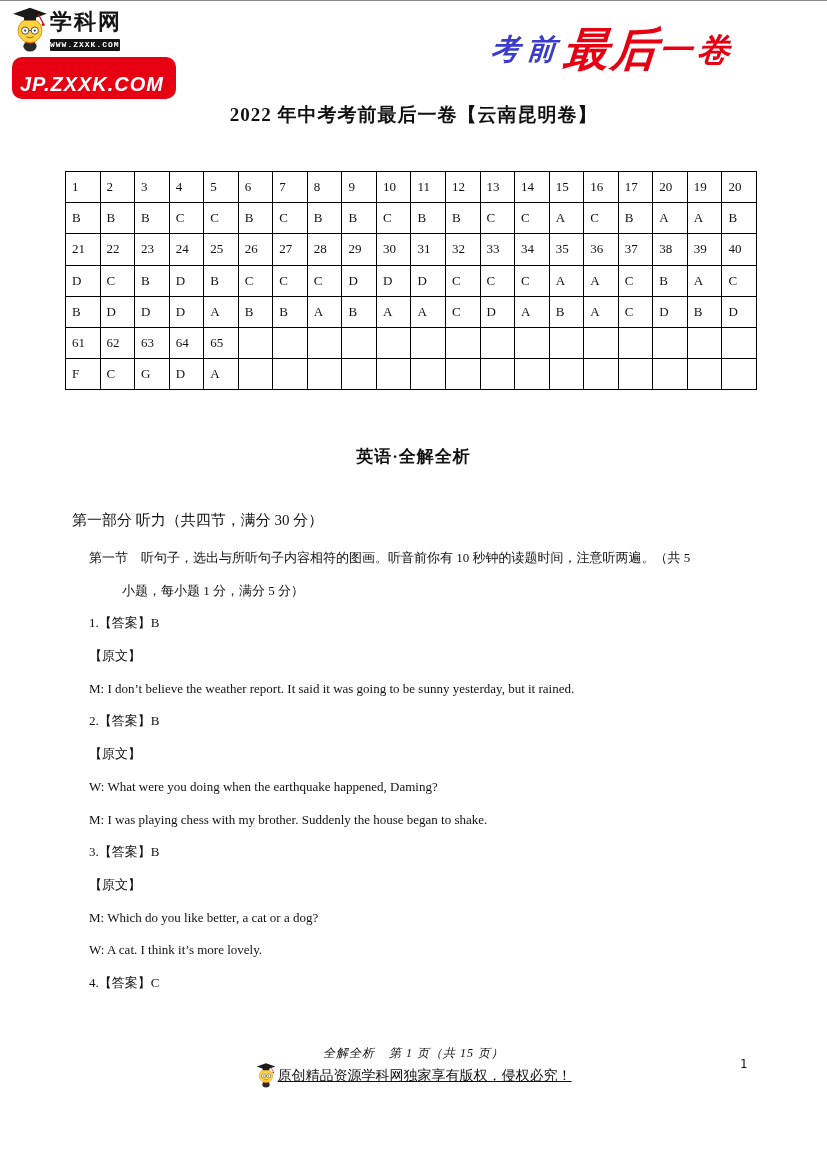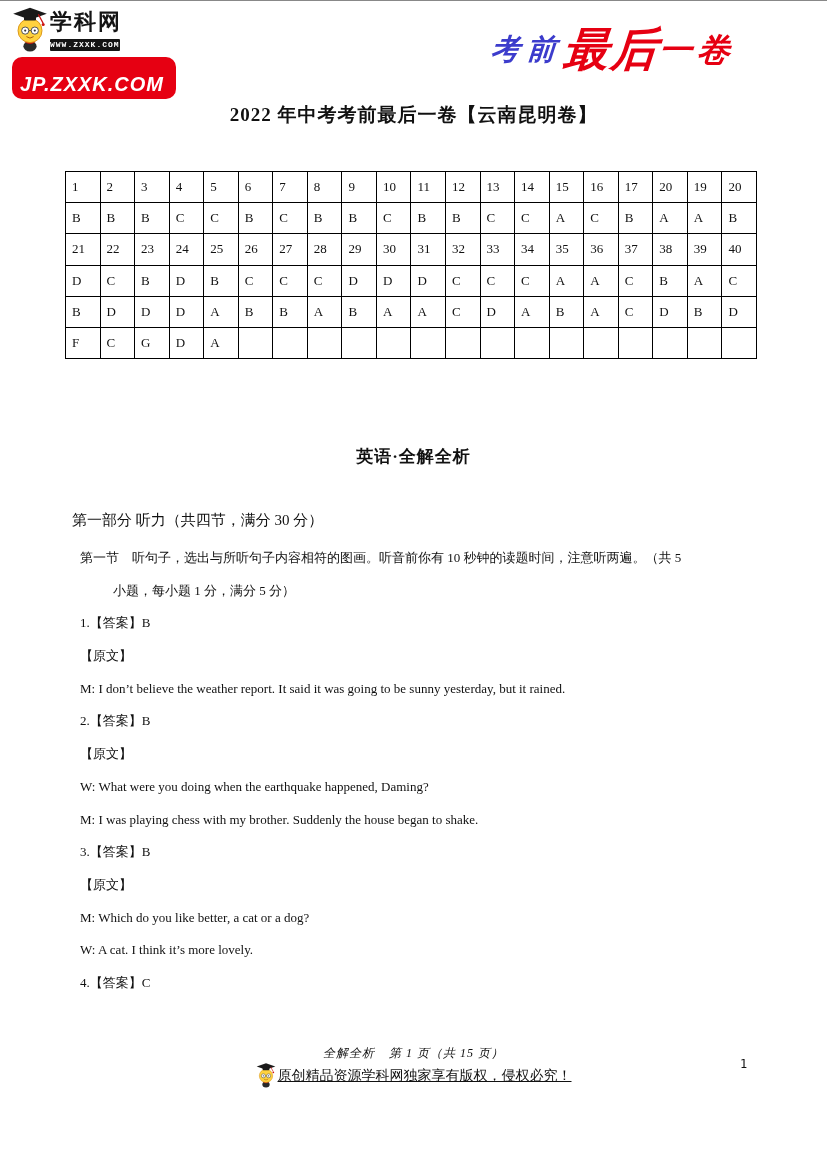--- a/index.html
+++ b/index.html
@@ -33,21 +33,21 @@
   
   .answer-table { position:absolute; left:65px; top:170px; width:692px;
                   border-collapse:collapse; table-layout:fixed; }
   .answer-table td { border:1px solid #000; height:31.2px; font-size:13px;
                      padding:0 0 0 6px; vertical-align:middle; text-align:left; }
   
   .subtitle { position:absolute; top:444px; left:0; right:0; text-align:center;
               font-size:17px; font-weight:bold; letter-spacing:1px; }
   .section-heading { position:absolute; left:72px; top:510px; font-size:15px; font-weight:normal; }
   
-  .content-body { position:absolute; left:80px; top:541px; width:694px; }
+  .content-body { position:absolute; left:89px; top:541px; width:694px; }
   .content-body .line { height:32.7px; line-height:32.7px; font-size:13px; white-space:nowrap; }
   .content-body .indent-1 { padding-left:33px; }
   
   .footer-info { position:absolute; top:1044px; left:0; right:0; text-align:center;
                  font-size:12px; font-style:italic; letter-spacing:1px; }
   .footer-info .sep { display:inline-block; width:14px; }
   .footer-copy { position:absolute; top:1062px; left:0; right:0;
                  display:flex; align-items:center; justify-content:center; gap:2px;
                  font-size:14px;text-decoration:underline; }
   .footer-mascot { width:20px; height:25px; flex:0 0 auto; }
@@ -198,20 +198,42 @@
           <td>D</td>
           <td>A</td>
           <td>B</td>
           <td>A</td>
           <td>C</td>
           <td>D</td>
           <td>B</td>
           <td>D</td>
         </tr>
         <tr>
+          <td>61</td>
+          <td>62</td>
+          <td>63</td>
+          <td>64</td>
+          <td>65</td>
+          <td></td>
+          <td></td>
+          <td></td>
+          <td></td>
+          <td></td>
+          <td></td>
+          <td></td>
+          <td></td>
+          <td></td>
+          <td></td>
+          <td></td>
+          <td></td>
+          <td></td>
+          <td></td>
+          <td></td>
+        </tr>
+        <tr>
           <td>F</td>
           <td>C</td>
           <td>G</td>
           <td>D</td>
           <td>A</td>
           <td></td>
           <td></td>
           <td></td>
           <td></td>
           <td></td>

